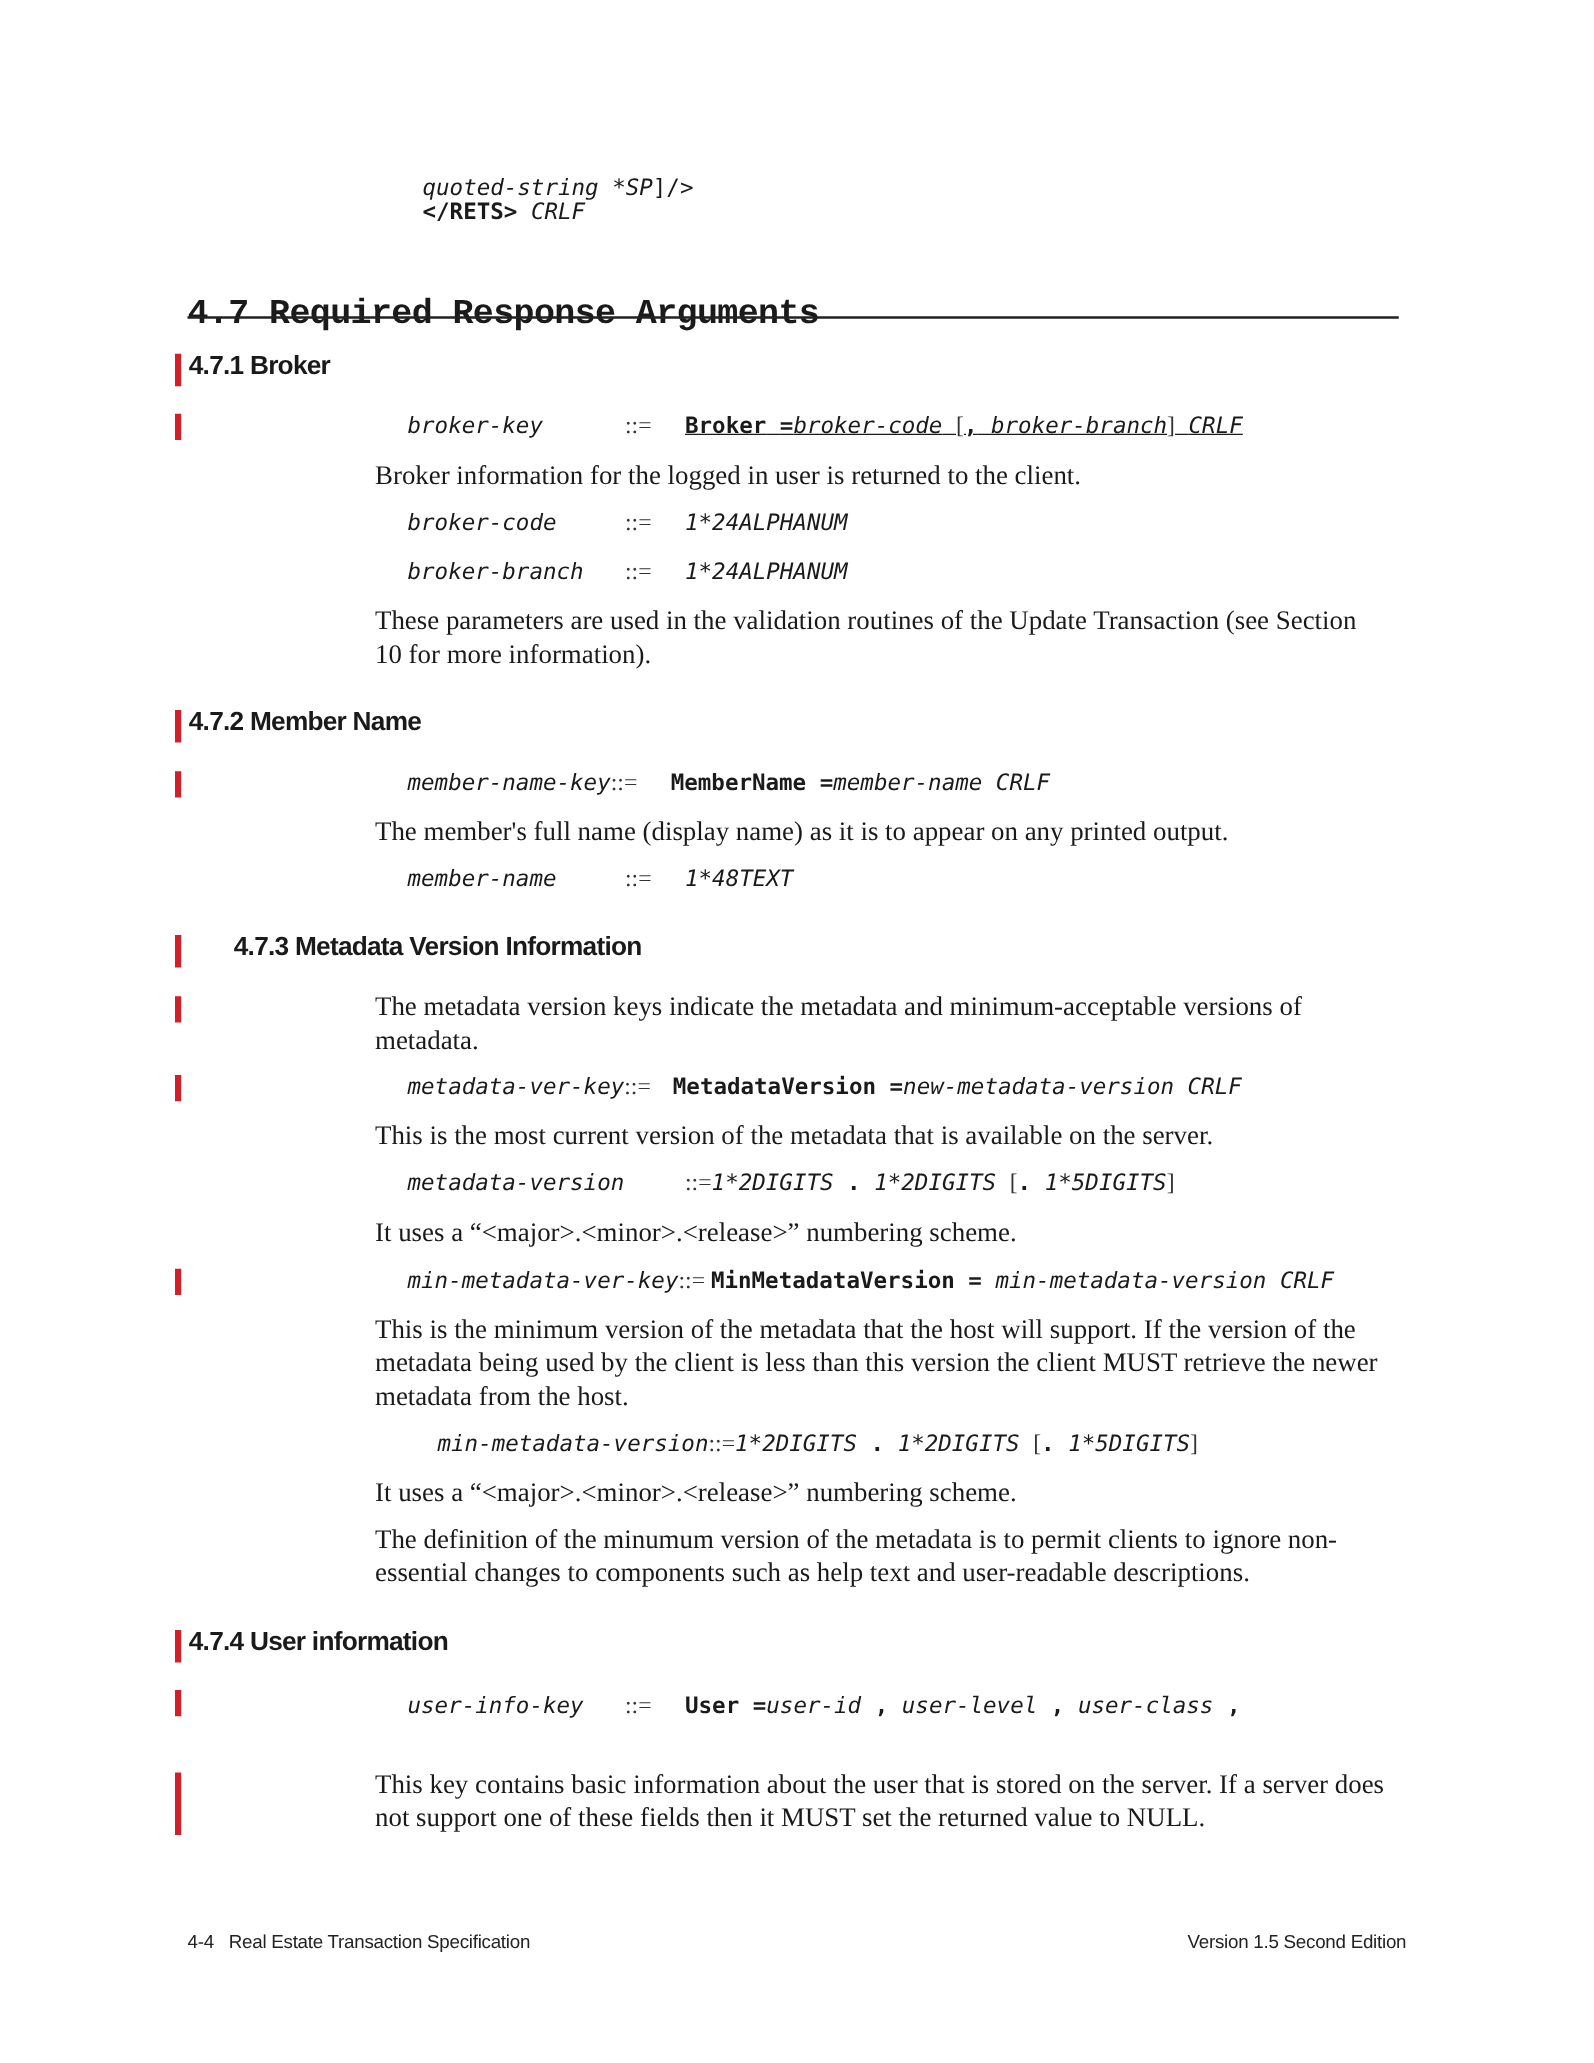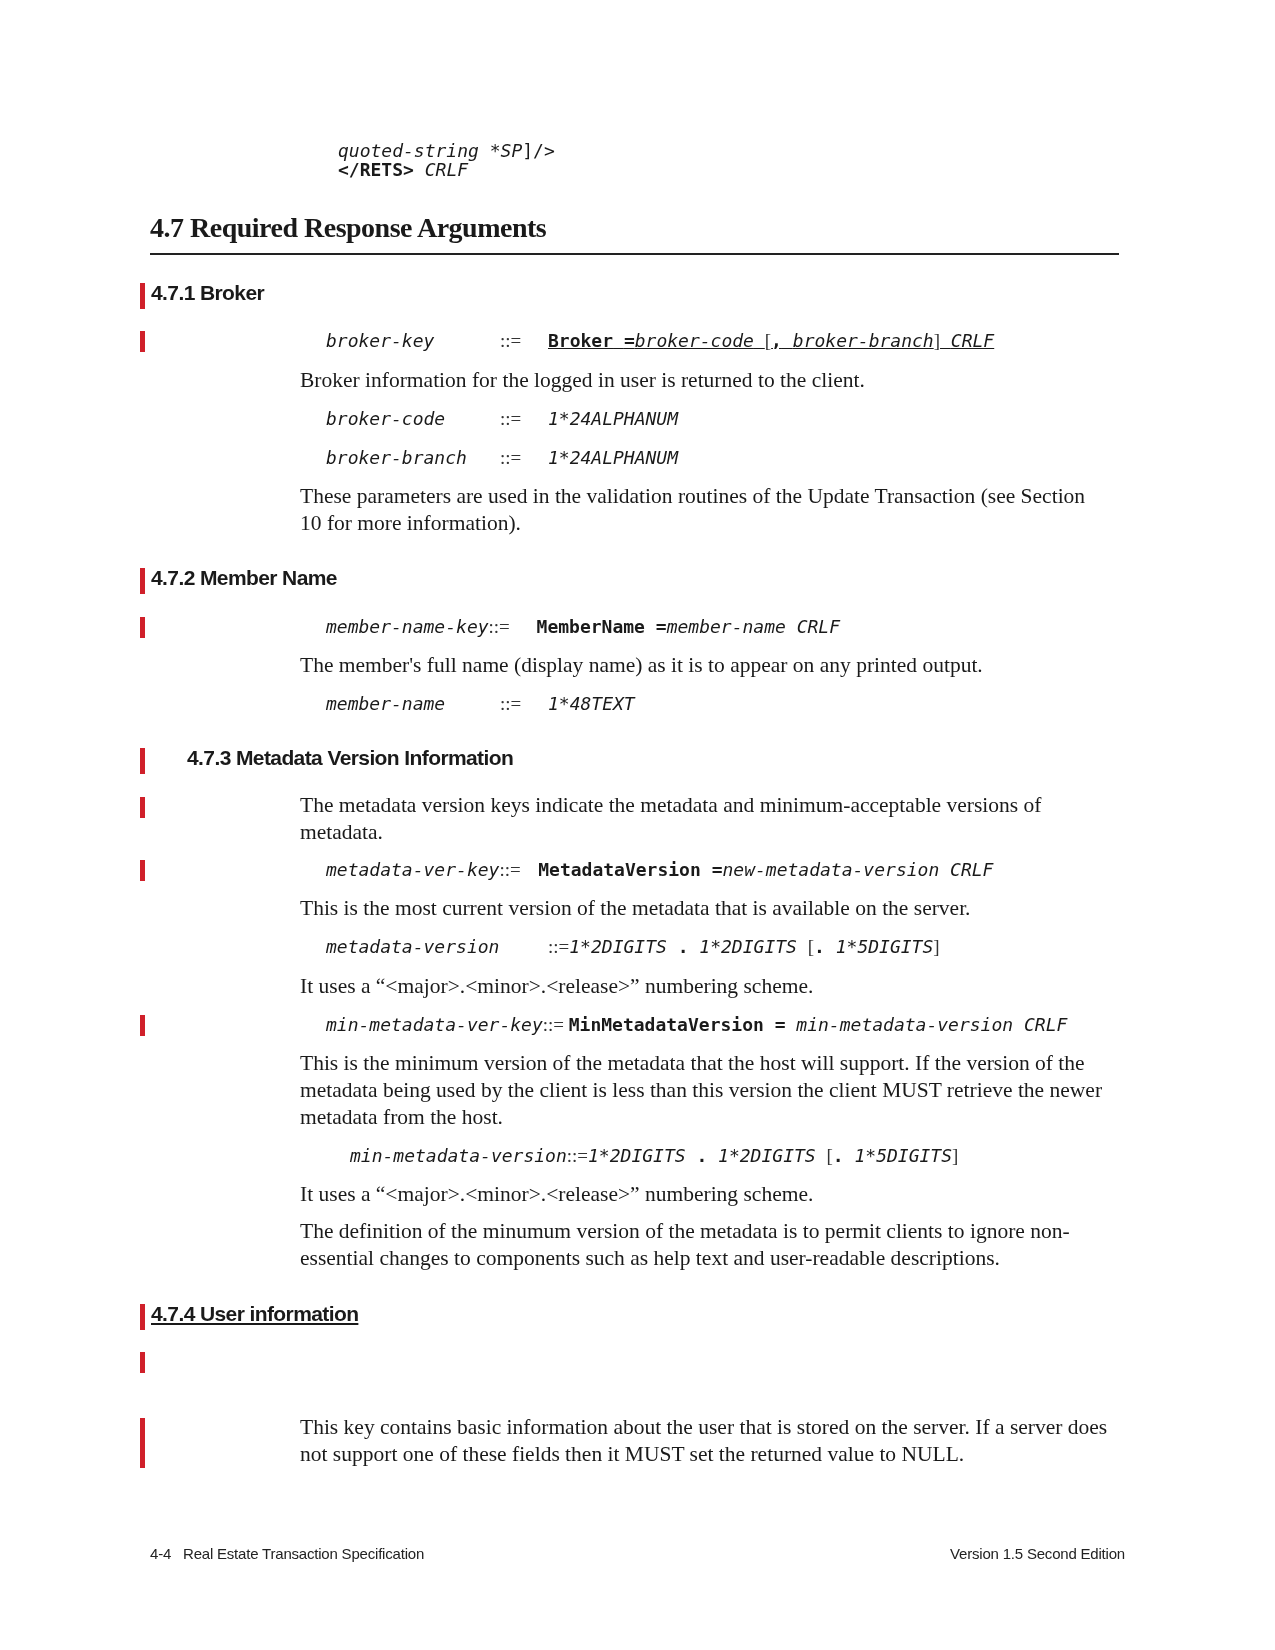--- a/index.html
+++ b/index.html
@@ -2,21 +2,21 @@
 <html><head>
 <meta charset="utf-8">
 <style>
   html, body { margin: 0; padding: 0; background: #ffffff; }
   body { width: 1275px; height: 1650px; position: relative; overflow: hidden; color: #1a1a1a; }
   .abs { position: absolute; white-space: nowrap; }
   .mono { font-family: "DejaVu Sans Mono", "Liberation Mono", monospace; font-size: 18px; }
   .it { font-style: italic; }
   .b { font-weight: bold; font-style: normal; }
   .serif { font-family: "Liberation Serif", "DejaVu Serif", serif; font-size: 21.5px; line-height: 27px; }
-  .h1 { font-family: Liberation Serif, serif; font-weight: bold; font-size: 28px; letter-spacing: -0.5px; }
+  .h1 { font-family: Liberation Mono, monospace; font-weight: bold; font-size: 28px; letter-spacing: -0.5px; margin-top: 24px; }
   .h2 { font-family: "Liberation Sans", sans-serif; font-weight: bold; font-size: 21px; letter-spacing: -0.6px; }
   .rule { position: absolute; left: 150px; width: 969px; height: 1.5px; background: #222; }
   .cbar { position: absolute; left: 140px; width: 5px; background: #d0202a; }
   .sym { font-family: "Liberation Serif", serif; font-style: normal; font-size: 19px; color: #333; }
   .footer { font-family: "Liberation Sans", sans-serif; font-size: 15px; color: #222; letter-spacing: -0.2px; }
   .wrap { white-space: normal; }
 </style>
 </head>
 <body>
 
@@ -77,24 +77,25 @@
   <span class="it">min-metadata-ver-key</span><span class="sym" style="display:inline-block; width:26px;">::=</span><span class="b">MinMetadataVersion</span> <span class="b">=</span> <span class="it">min-metadata-version</span> <span class="it">CRLF</span>
 </div>
 <div class="abs serif wrap" style="left:300px; top:1050px; width:830px;">This is the minimum version of the metadata that the host will support.  If the version of the metadata being used by the client is less than this version the client MUST retrieve the newer metadata from the host.</div>
 <div class="abs mono" style="left:326px; top:1145px;margin-left:24px;">
   <span class="it">min-metadata-version</span><span class="sym">::=</span><span class="it">1*2DIGITS</span> <span class="b">.</span> <span class="it">1*2DIGITS</span> <span class="sym">[</span><span class="b">.</span> <span class="it">1*5DIGITS</span><span class="sym">]</span>
 </div>
 <div class="abs serif" style="left:300px; top:1181px;">It uses a “&lt;major&gt;.&lt;minor&gt;.&lt;release&gt;” numbering scheme.</div>
 <div class="abs serif wrap" style="left:300px; top:1218px; width:830px;">The definition of the minumum version of the metadata is to permit clients to ignore non-essential changes to components such as help text and user-readable descriptions.</div>
 
 <div class="cbar" style="top: 1304px; height: 26px; background: rgb(208, 32, 42);"></div>
-<div class="abs h2" style="left:151px; top:1302px;text-decoration:underline;">4.7.4 User information</div>
+<div class="abs h2" style="left:151px; top:1302px;">4.7.4 User information</div>
 
 <div class="cbar" style="top: 1352px; height: 21px; background: rgb(208, 32, 42);"></div>
 <div class="abs mono" style="left:326px; top:1351px; line-height:28px;">
+  <div><span class="it" style="display:inline-block; width:174px;">user-info-key</span><span class="sym" style="display:inline-block; width:48px;">::=</span><span class="b">User</span> <span class="b">=</span><span class="it">user-id</span> <span class="b">,</span> <span class="it">user-level</span> <span class="b">,</span> <span class="it">user-class</span> <span class="b">,</span></div>
 </div>
 
 <div class="cbar" style="top: 1418px; height: 50px; background: rgb(208, 32, 42);"></div>
 <div class="abs serif wrap" style="left:300px; top:1414px; width:830px;">This key contains basic information about the user that is stored on the server. If a server does not support one of these fields then it MUST set the returned value to NULL.</div>
 
 <div class="abs footer" style="left:150px; top:1545px;">
   <span>4-4</span>&nbsp;&nbsp;&nbsp;<span>Real Estate Transaction Specification</span>
 </div>
 <div class="abs footer" style="right:150px; top:1545px;">Version 1.5 Second Edition</div>
 

